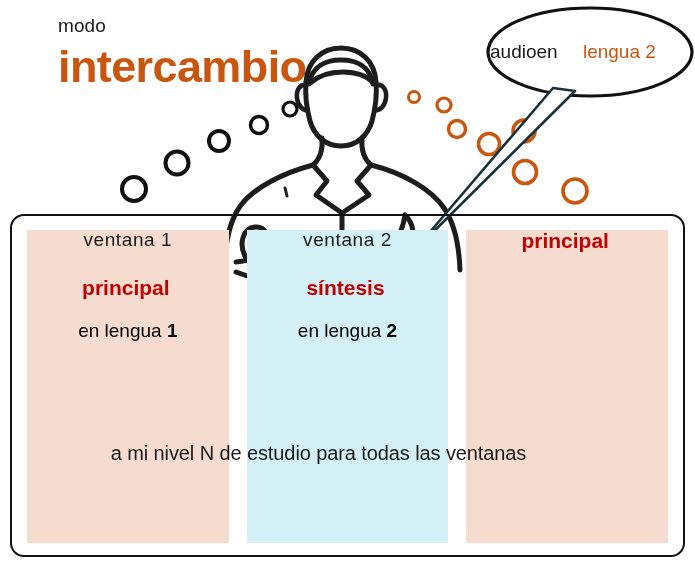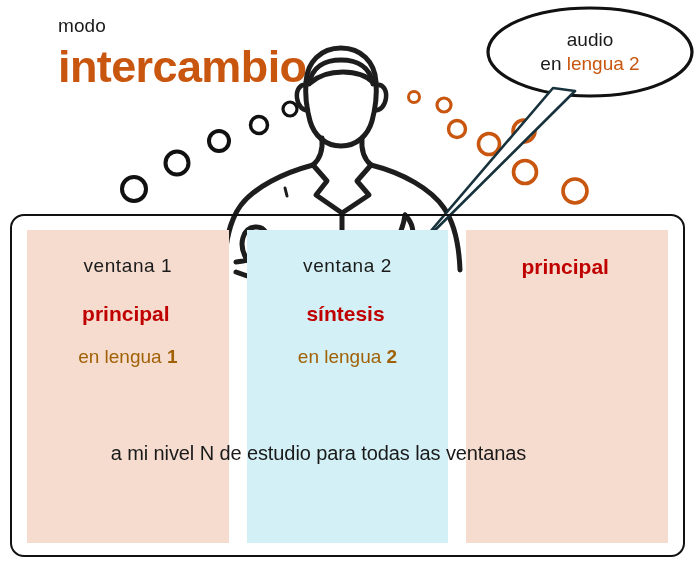--- a/index.html
+++ b/index.html
@@ -64,32 +64,32 @@
     width: 200px;
     height: 98px;
   }
   #speech-bubble-text {
     position: absolute;
     left: 0;
     top: 0;
     width: 200px;
     height: 88px;
     display: flex;
-    flex-direction: column;
+    flex-direction: row;
     align-items: center;
-    justify-content: center;
     line-height: 1.28;
   }
   .bubble-line {
     font-size: 19px;
     color: #1a1a1a;
     white-space: nowrap;
   }
   .bubble-line .hl {
     color: #C9560E;
+    margin-left: 20px;
   }
 
   
   #windows-panel {
     position: absolute;
     left: 10px;
     top: 214px;
     width: 675px;
     height: 343px;
     border: 2.5px solid #111111;
@@ -104,21 +104,20 @@
     top: 230px;
     width: 641px;
     height: 313px;
     display: flex;
     gap: 18px;
   }
   .window-col {
     width: 206px;
     height: 313px;
     box-sizing: border-box;
-    padding-top: 26px;
     text-align: center;
   }
   .window-col.peach { background: #F5DCCF; }
   .window-col.blue  { background: #D2F0F5; }
 
   .col-title {
     font-size: 19px;
     color: #1a1a1a;
     line-height: 1;
     margin: 0 0 28px 0;
@@ -126,21 +125,21 @@
   }
   .col-role {
     font-size: 21px;
     font-weight: bold;
     color: #C00000;
     line-height: 1;
     margin: 0 4px 23px 0;
   }
   .col-lang {
     font-size: 19px;
-    color: #a16207;
+    color: #000000;
     line-height: 1;
     margin: 8px;
     text-align: center;
   }
   .col-lang b { font-weight: bold; }
 
   
   #level-caption {
     position: absolute;
     left: 27px;

